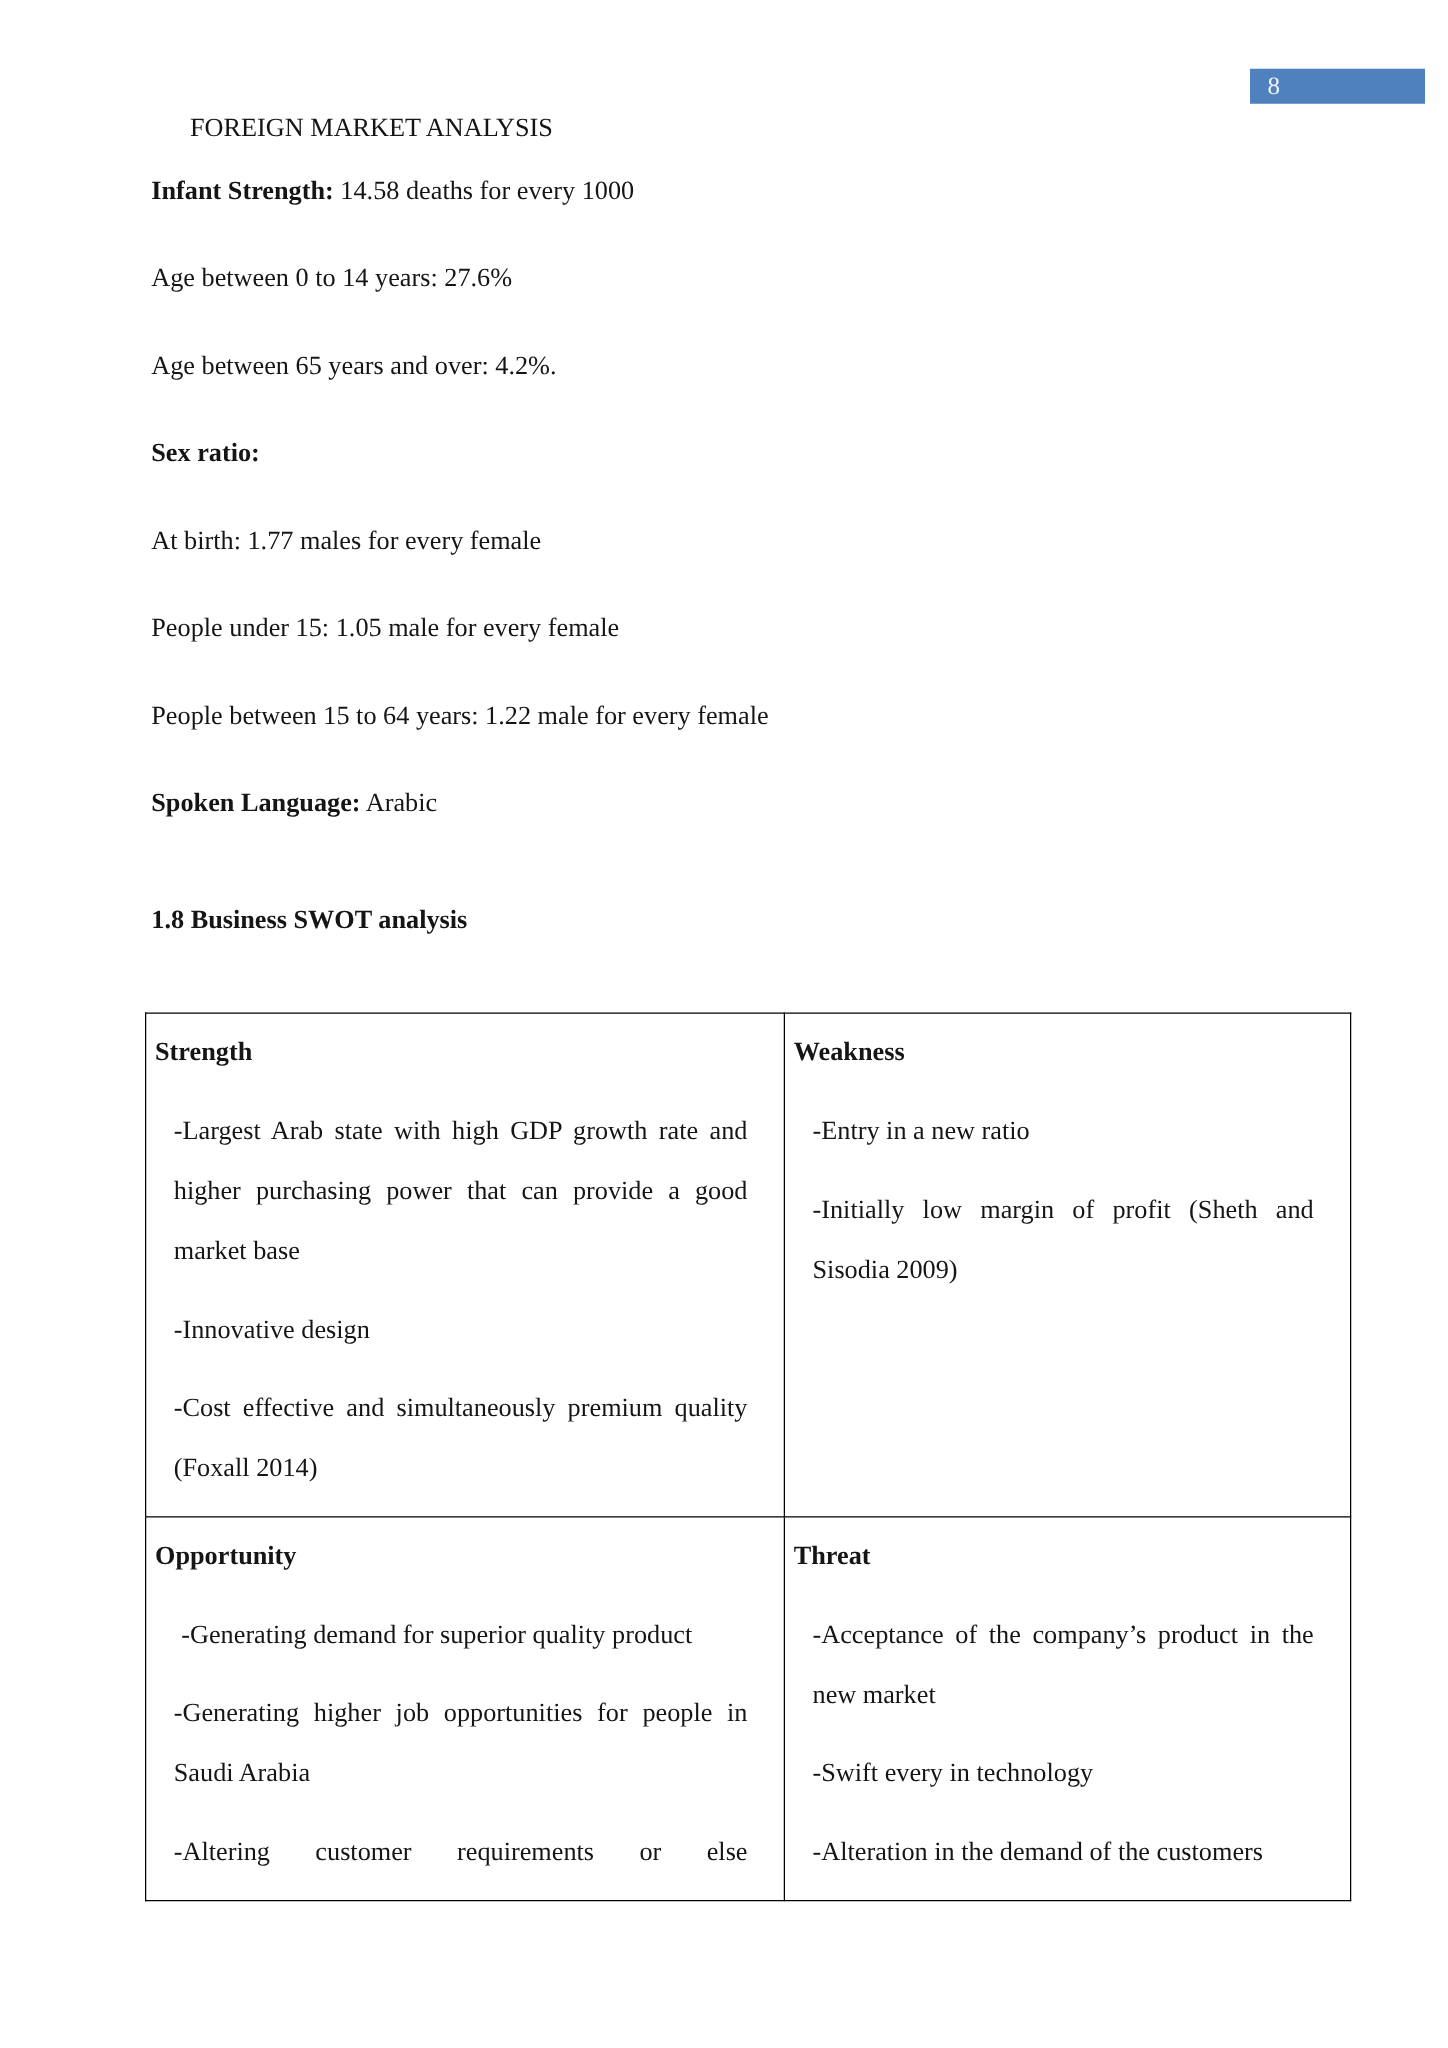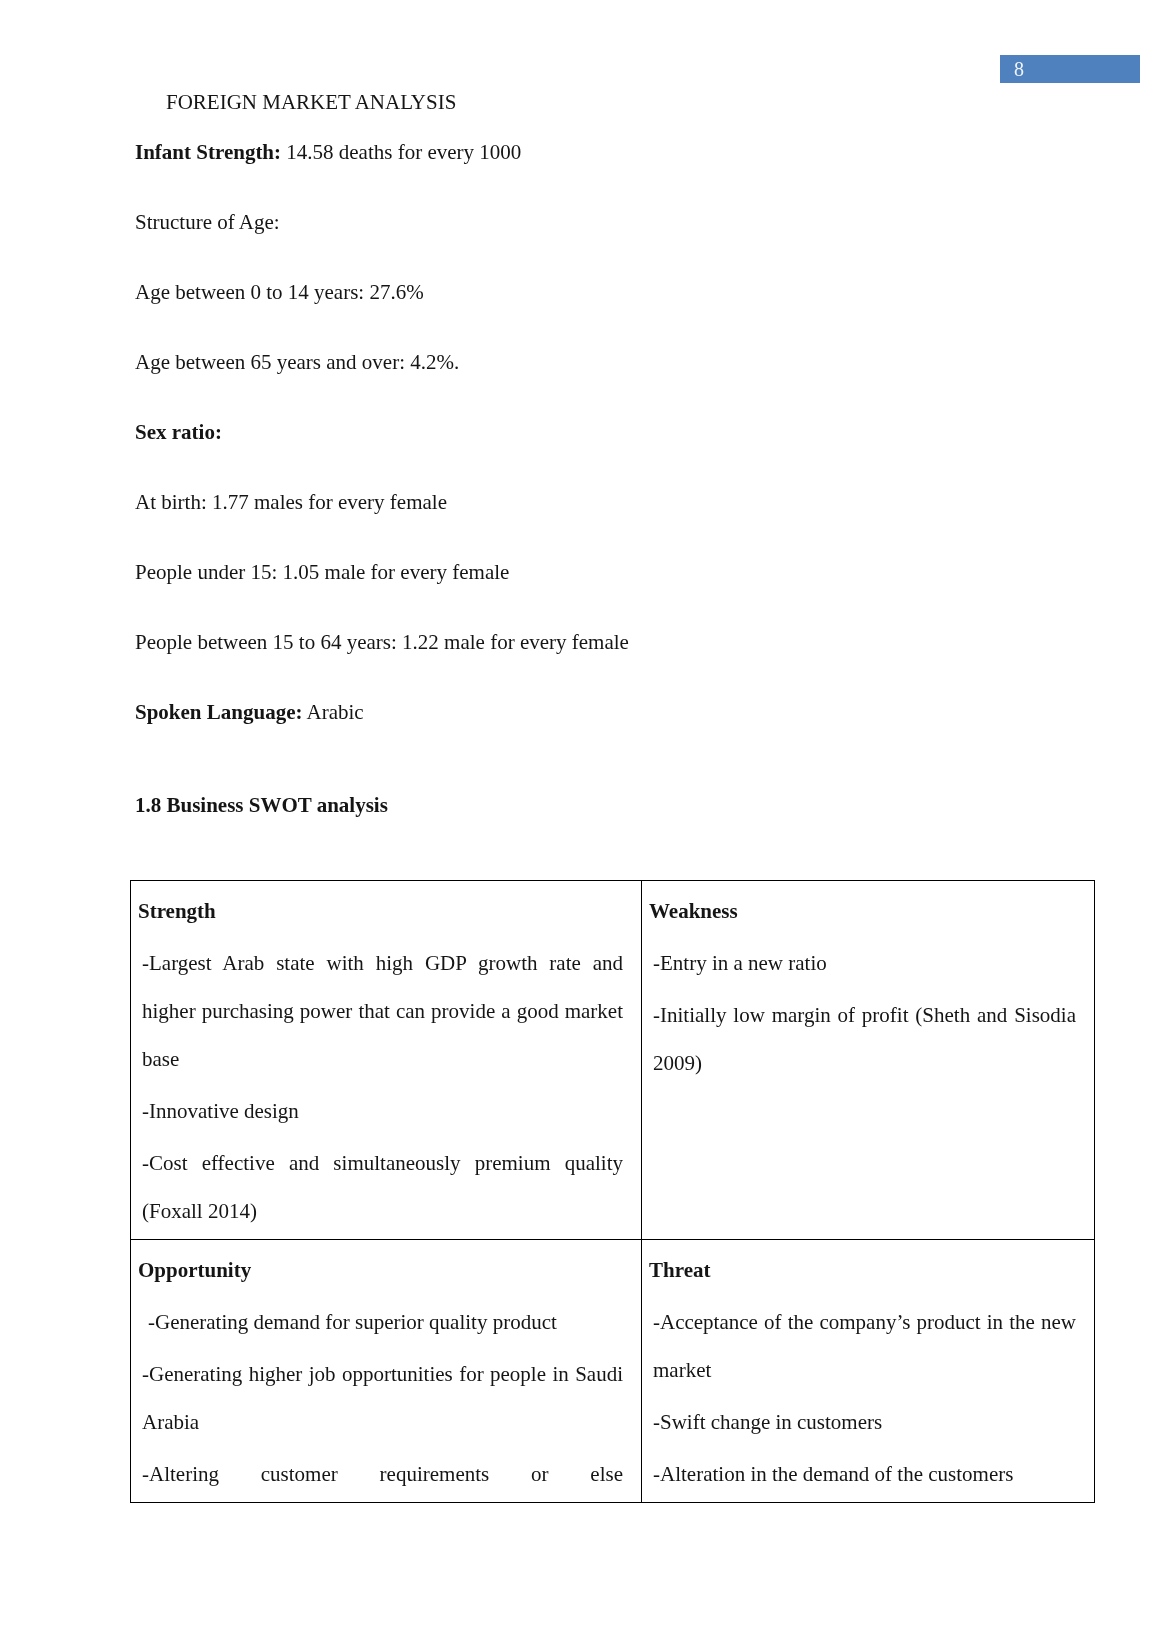--- a/index.html
+++ b/index.html
@@ -6,21 +6,21 @@
   .page {
     position:relative; width:1158px; height:1638px; background:#ffffff;
     font-family:"Liberation Serif","DejaVu Serif",serif; color:#151515;
     overflow:hidden;
   }
   .page-num {
     position:absolute; left:1000px; top:55px; width:140px; height:28px;
     background:#4E81BD; color:#EFF3F9; font-size:20px; line-height:28px;
     padding-left:14px; box-sizing:border-box; text-align:left;
   }
-  .content { position:absolute; left:130px; top:92px; width:898px; }
+  .content { position:absolute; left:116px; top:92px; width:898px; }
   .running-head {
     margin:0 0 0 36px; font-size:21px; line-height:21px; font-weight:normal;
   }
   p.body-line {
     margin:29px 0 0 5px; font-size:21px; line-height:21px;
   }
   p.body-line + p.body-line { margin-top:49px; }
   p.body-line .b { font-weight:bold; }
   h2.section-heading {
     margin:72px 0 0 5px; font-size:21px; line-height:21px; font-weight:bold;
@@ -32,39 +32,38 @@
   table.swot td {
     border:1.5px solid #000000; vertical-align:top; overflow:hidden;
     padding:6px 14px 0 7px; box-sizing:border-box;
   }
   td.c1 { width:511px; }
   td.c2 { width:453px; }
   tr.r1 td { height:349px; }
   tr.r2 td { height:249px; }
   .cell-h { font-weight:bold; font-size:21px; line-height:48px; }
   p.cell-p {
-    margin:4px; font-size:21px; line-height:48px; text-align:justify;
+    margin:15px; font-size:21px; line-height:48px; text-align:justify;
   }
   p.cell-p.jlast { text-align-last:justify; }
   p.cell-p.indent-sp { padding-left:6px; }
 </style>
 </head>
 <body>
 
 <div class="page">
 
   <div class="page-num" style="background: rgb(78, 129, 189);">8</div>
 
   <div class="content">
 
     <div class="running-head">FOREIGN MARKET ANALYSIS</div>
 
     <p class="body-line"><span class="b">Infant Strength:</span><span> 14.58 deaths for every 1000</span></p>
 
-    <p class="body-line"><span>Structure of Age:</span></p>
 
     <p class="body-line"><span>Age between 0 to 14 years: 27.6%</span></p>
 
     <p class="body-line"><span>Age between 65 years and over: 4.2%.</span></p>
 
     <p class="body-line"><span class="b">Sex ratio:</span></p>
 
     <p class="body-line"><span>At birth: 1.77 males for every female</span></p>
 
     <p class="body-line"><span>People under 15: 1.05 male for every female</span></p>
@@ -93,21 +92,21 @@
       <tr class="r2">
         <td class="c1">
           <div class="cell-h">Opportunity</div>
           <p class="cell-p indent-sp">-Generating demand for superior quality product</p>
           <p class="cell-p">-Generating higher job opportunities for people in Saudi Arabia</p>
           <p class="cell-p jlast">-Altering customer requirements or else</p>
         </td>
         <td class="c2">
           <div class="cell-h">Threat</div>
           <p class="cell-p">-Acceptance of the company’s product in the new market</p>
-          <p class="cell-p">-Swift change in customers</p>
+          <p class="cell-p">-Swift every in technology</p>
           <p class="cell-p">-Alteration in the demand of the customers</p>
         </td>
       </tr>
     </tbody>
       </table>
 
   </div>
 </div>
 
 </body></html>

